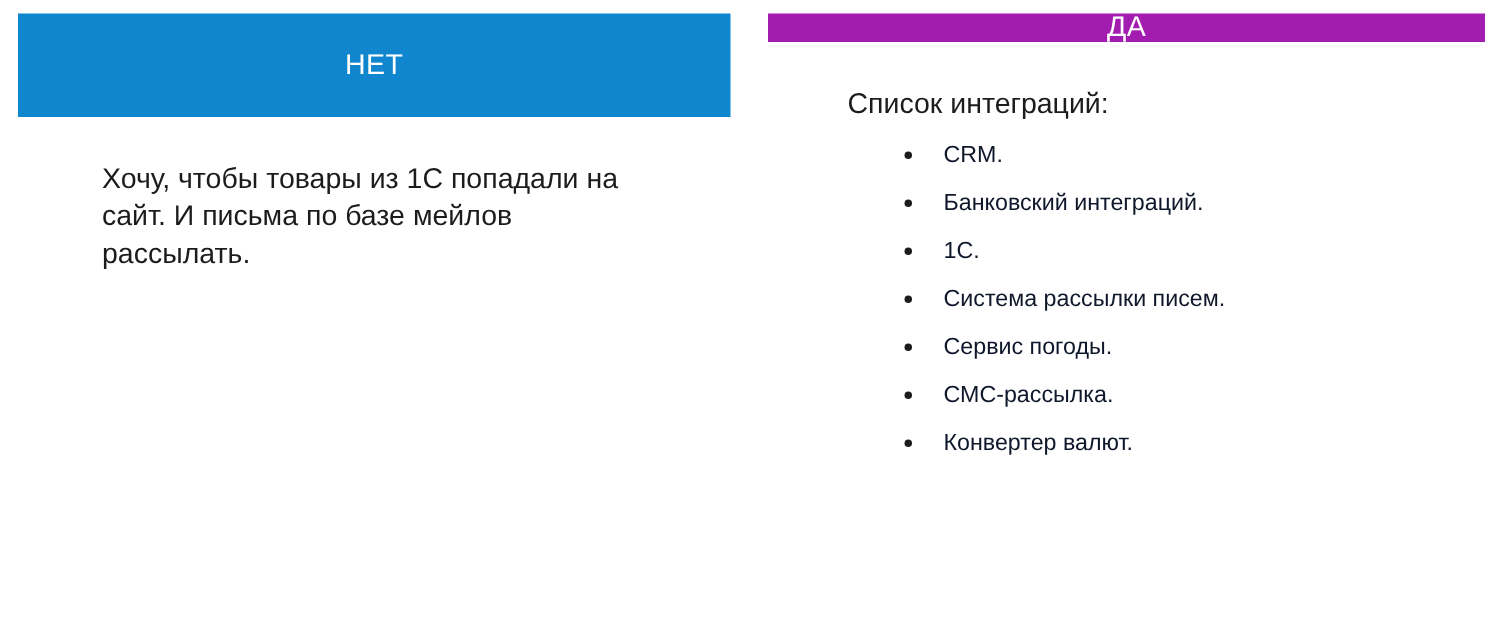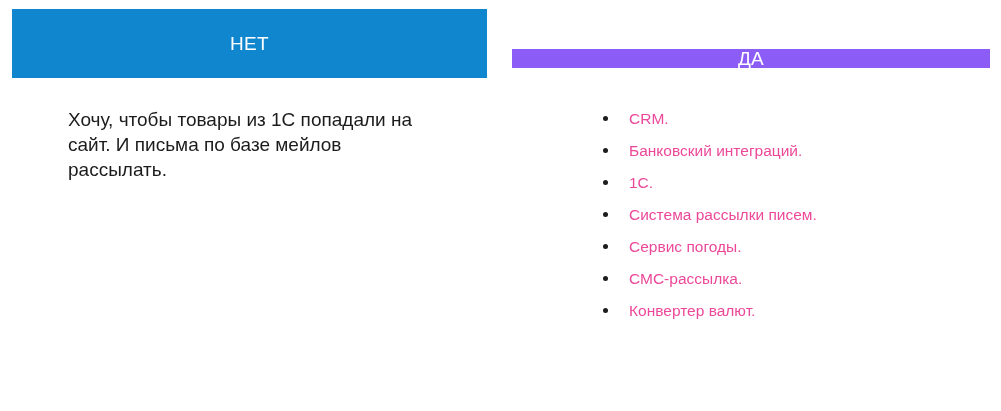--- a/index.html
+++ b/index.html
@@ -61,22 +61,21 @@
     letter-spacing: 0.3px;
     line-height: 1;
     user-select: none;
   }
 
   .col-header.no {
     background: #0f86cd;
   }
 
   .col-header.yes {
-    background: #8b5cf6;
-    margin-top: 40px;
+    background: #a21caf;
   }
 
   .col-body {
     flex: 1 1 auto;
     padding-top: 29px;
   }
 
   .paragraph {
     font-size: 19px;
     line-height: 25px;
@@ -100,21 +99,21 @@
     padding: 0;
   }
 
   .integration-list li {
     position: relative;
     margin-left: 91px;
     padding-left: 26px;
     font-size: 15.5px;
     line-height: 20px;
     height: 32px;
-    color: #ec4899;
+    color: #0f172a;
   }
 
   .integration-list li .bullet {
     position: absolute;
     left: 0;
     top: 7px;
     width: 5px;
     height: 5px;
     border-radius: 50%;
     background: #1c1c1c;
@@ -133,20 +132,21 @@
     <div class="column column-left">
       <div class="col-header no">НЕТ</div>
       <div class="col-body body-left">
         <p class="paragraph">Хочу, чтобы товары из 1С попадали на сайт. И письма по базе мейлов рассылать.</p>
       </div>
     </div>
 
     <div class="column column-right">
       <div class="col-header yes">ДА</div>
       <div class="col-body body-right">
+        <p class="paragraph">Список интеграций:</p>
         <ul class="integration-list">
           <li>
             <span class="bullet"></span>
             <span class="li-text">CRM.</span>
           </li>
           <li>
             <span class="bullet"></span>
             <span class="li-text">Банковский интеграций.</span>
           </li>
           <li>

